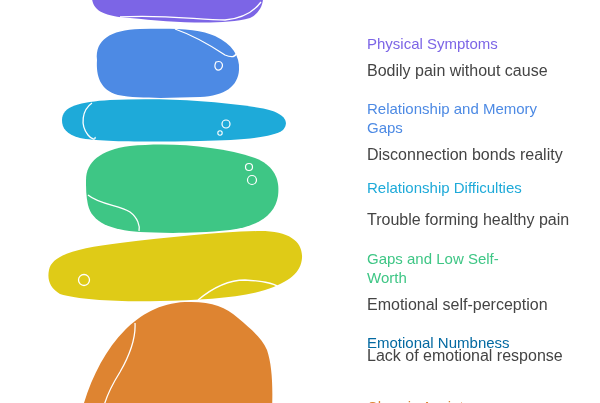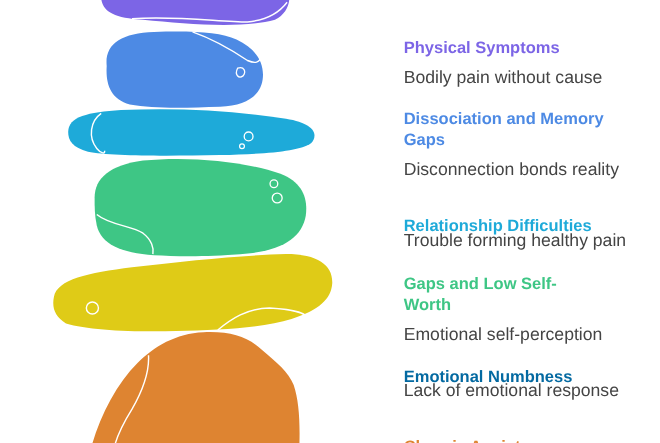--- a/index.html
+++ b/index.html
@@ -2,21 +2,21 @@
 <html><head>
 <meta charset="utf-8">
 <style>
   html, body { margin: 0; padding: 0; }
   body {
     width: 600px; height: 403px; overflow: hidden; background: #ffffff;
     position: relative; font-family: "Liberation Sans", "DejaVu Sans", sans-serif;
   }
   #stones { position: absolute; left: 0; top: 0; width: 340px; height: 403px; }
   .item { position: absolute; left: 367px; width: 200px; }
-  .title { font-weight: bold; font-size: 15px; line-height: 19px; margin: 0; }
+  .title { font-weight: normal; font-size: 15px; line-height: 19px; margin: 0; }
   .desc { font-size: 16px; color: #444444; line-height: 15px; position: absolute; left: 367px; }
 </style>
 </head>
 <body>
 
 <svg id="stones" viewBox="0 0 340 403" xmlns="http://www.w3.org/2000/svg">
 
   <g>
     <path d="M92,-10 C90,8 98,16 130,18 C170,22 220,26 250,18 C262,12 265,0 262,-10 Z" fill="#7c65e6"></path>
     <path d="M120,17 C160,14 200,20 225,20 C245,18 255,10 261,2" fill="none" stroke="#ffffff" stroke-width="1.3"></path>
@@ -53,25 +53,25 @@
     <path d="M135,323 C136,340 128,358 120,372 C110,388 105,400 103,410" fill="none" stroke="#ffffff" stroke-width="1.3"></path>
   </g>
 </svg>
 
 <div class="item" style="top:34px">
   <p class="title" style="color:#7c65e6">Physical Symptoms</p>
 </div>
 <div class="desc" style="top:63px">Bodily pain without cause</div>
 
 <div class="item" style="top:99px">
-  <p class="title" style="color:#4d8ae4">Dissociation and Memory Gaps</p>
+  <p class="title" style="color:#4d8ae4">Relationship and Memory Gaps</p>
 </div>
 <div class="desc" style="top:147px">Disconnection bonds reality</div>
 
-<div class="item" style="top:196px">
+<div class="item" style="top:178px">
   <p class="title" style="color:#1eaad9">Relationship Difficulties</p>
 </div>
 <div class="desc" style="top:212px">Trouble forming healthy pain</div>
 
 <div class="item" style="top:249px; width:160px">
   <p class="title" style="color:#3ec685">Gaps and Low Self-Worth</p>
 </div>
 <div class="desc" style="top:297px">Emotional self-perception</div>
 
 <div class="item" style="top:333px">

